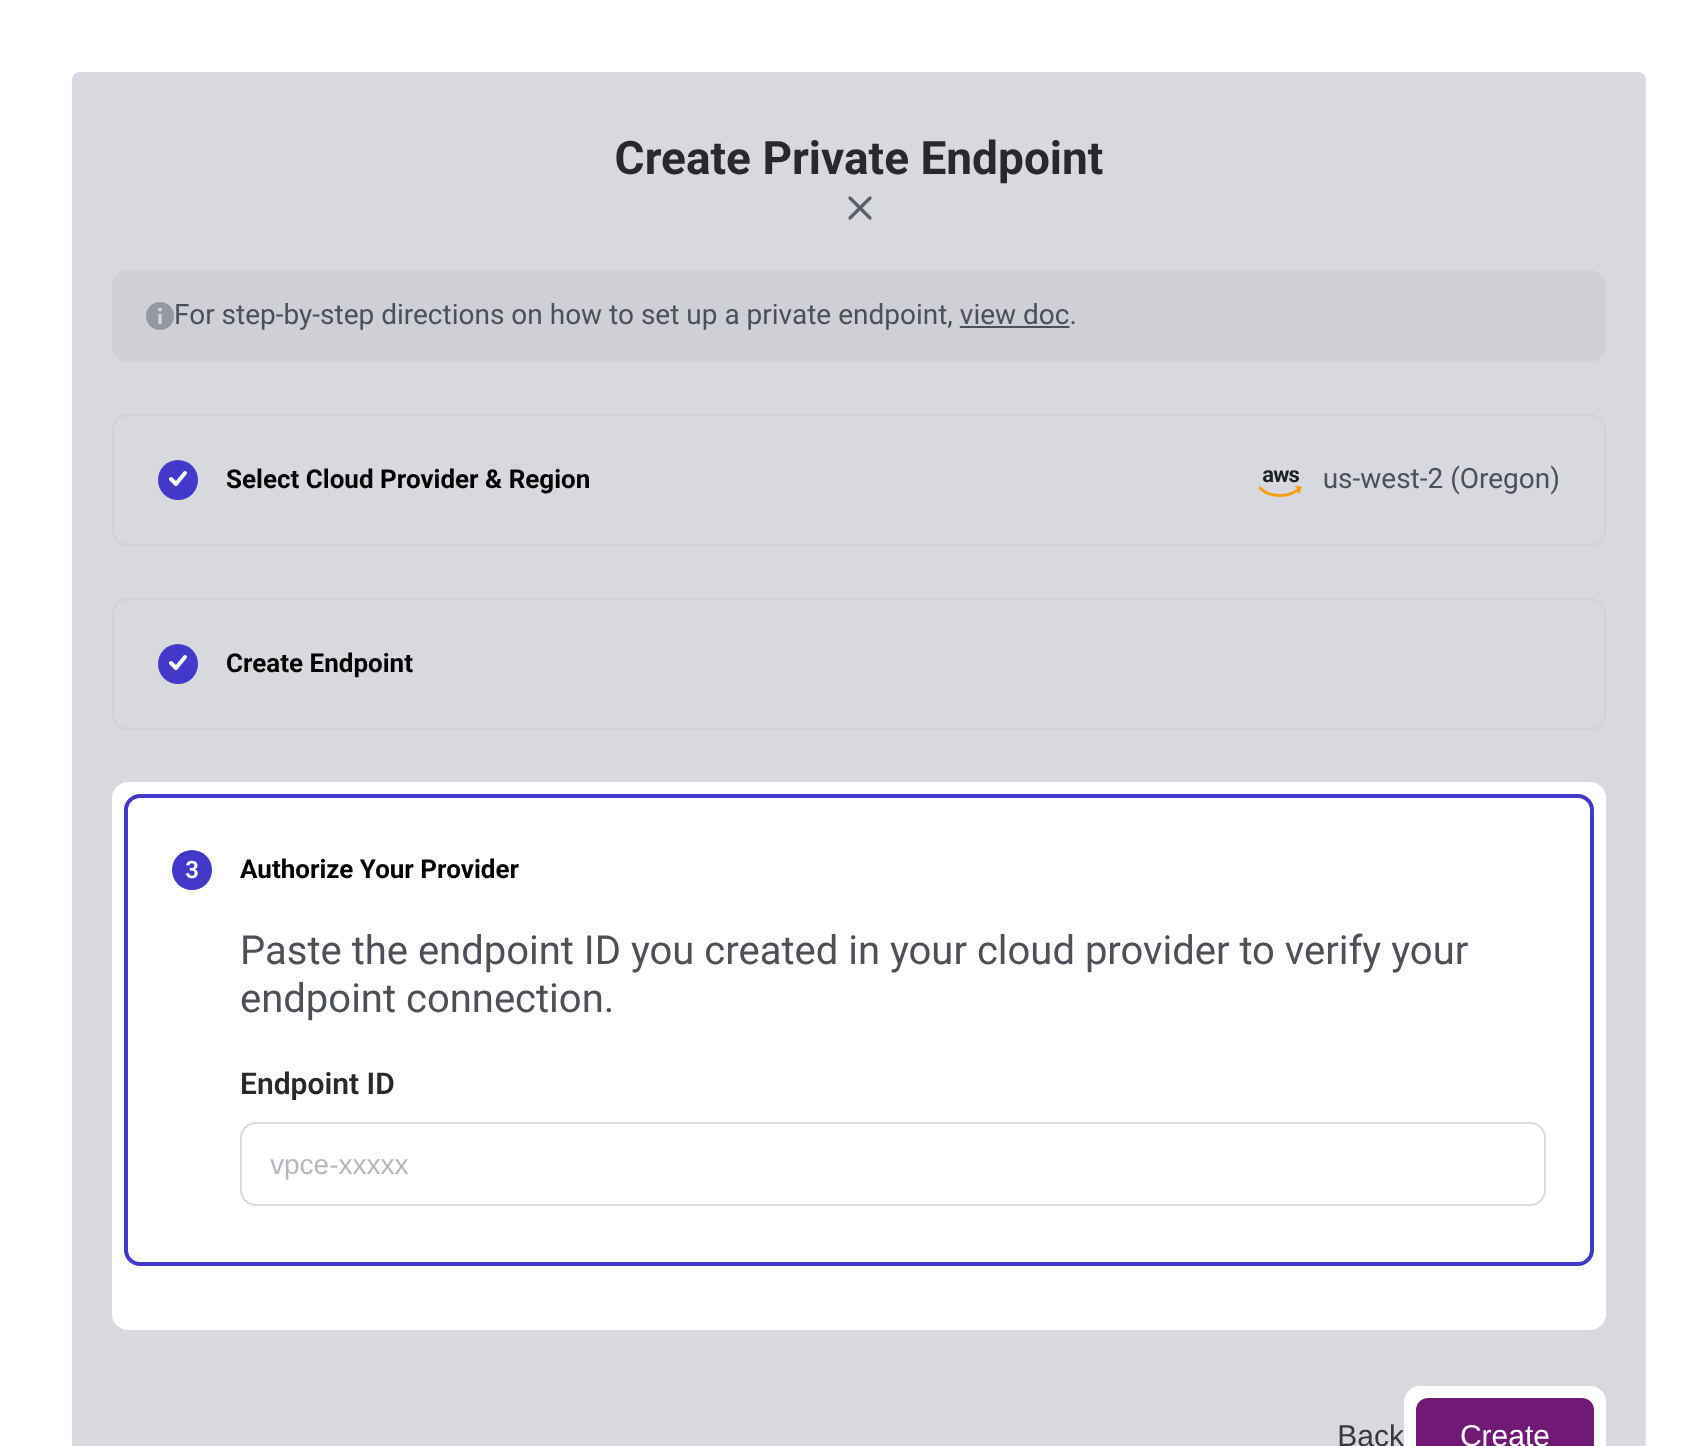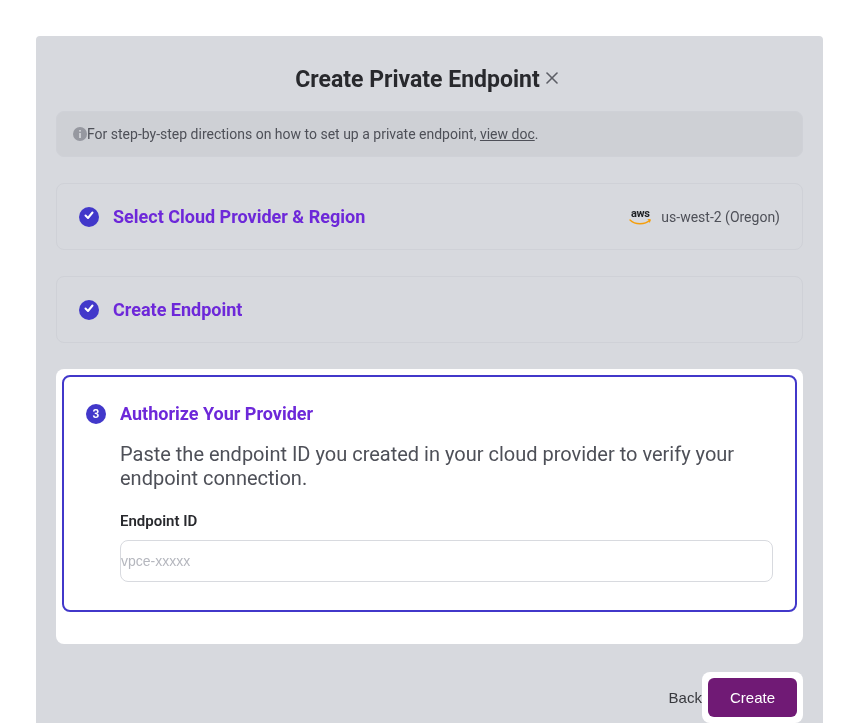--- a/index.html
+++ b/index.html
@@ -13,20 +13,21 @@
       background: #d7d9de;
       border-radius: 4px;
       padding: 20px;
       position: relative;
     }
     .modal-header {
       display: flex;
       justify-content: center;
       align-items: center;
       padding: 10px 0 18px 0;
+      flex-direction: column;
     }
     .modal-title {
       font-size: 23px;
       font-weight: 700;
       color: #28292d;
     }
     .close-btn {
       width: 24px;
       height: 24px;
       display: flex;
@@ -81,23 +82,23 @@
       color: #fff;
       display: flex;
       align-items: center;
       justify-content: center;
       font-size: 12px;
       font-weight: 600;
       flex-shrink: 0;
     }
     .step-badge svg { width: 12px; height: 12px; }
     .step-title {
-      font-size: 18px;
+      font-size: 13px;
       font-weight: 700;
-      color: #6d28d9;
+      color: #000000;
       flex: 1;
     }
     .step-meta {
       display: flex;
       align-items: center;
       gap: 10px;
       color: #4e5058;
       font-size: 14px;
     }
     .aws-logo {
@@ -141,21 +142,21 @@
     .field-label {
       font-size: 15px;
       font-weight: 600;
       color: #28292d;
       margin-bottom: 10px;
     }
     .text-input {
       width: 100%;
       border: 1px solid #d8dadf;
       border-radius: 8px;
-      padding: 12px 0;
+      padding: 12px 14px;
       font-size: 14px;
       color: #28292d;
       background: #fff;
     }
     .text-input::placeholder { color: #b5b7be; }
     
     .footer {
       display: flex;
       justify-content: flex-end;
       align-items: center;

